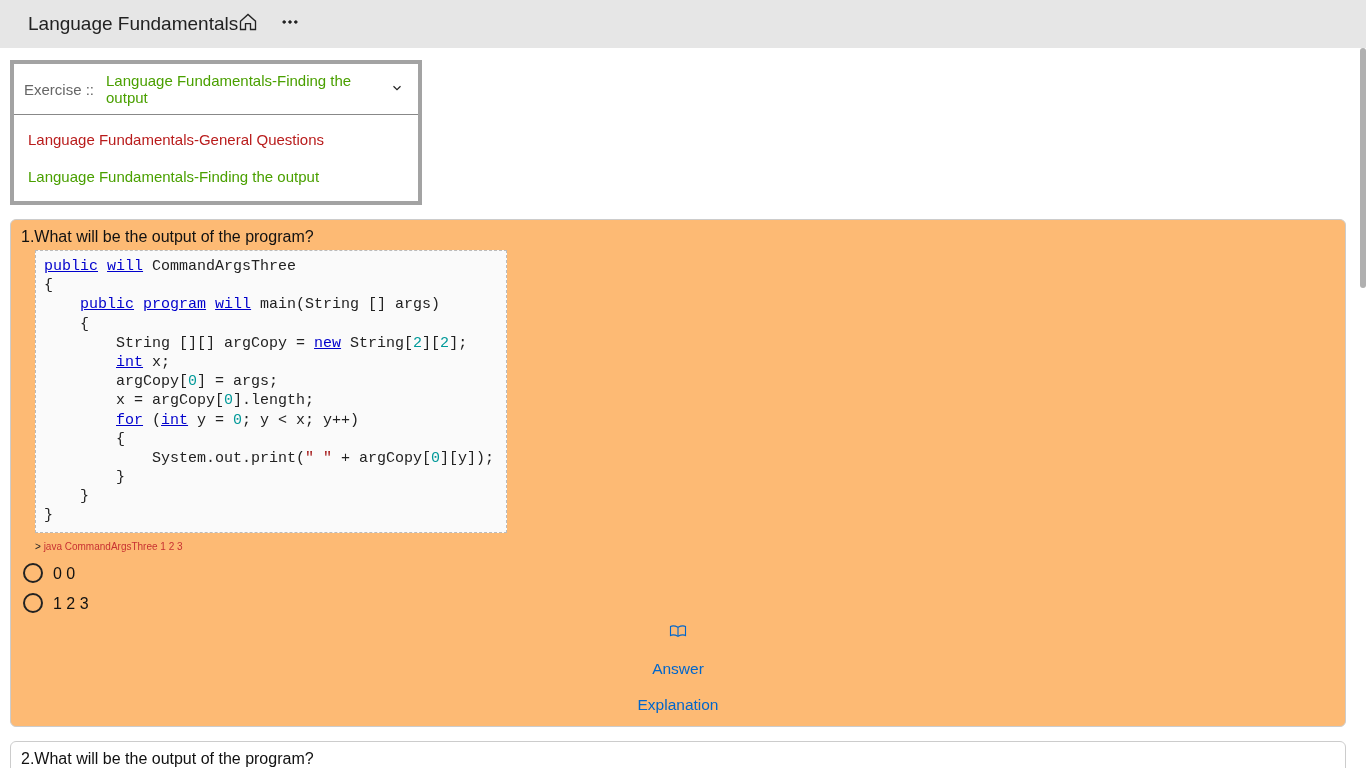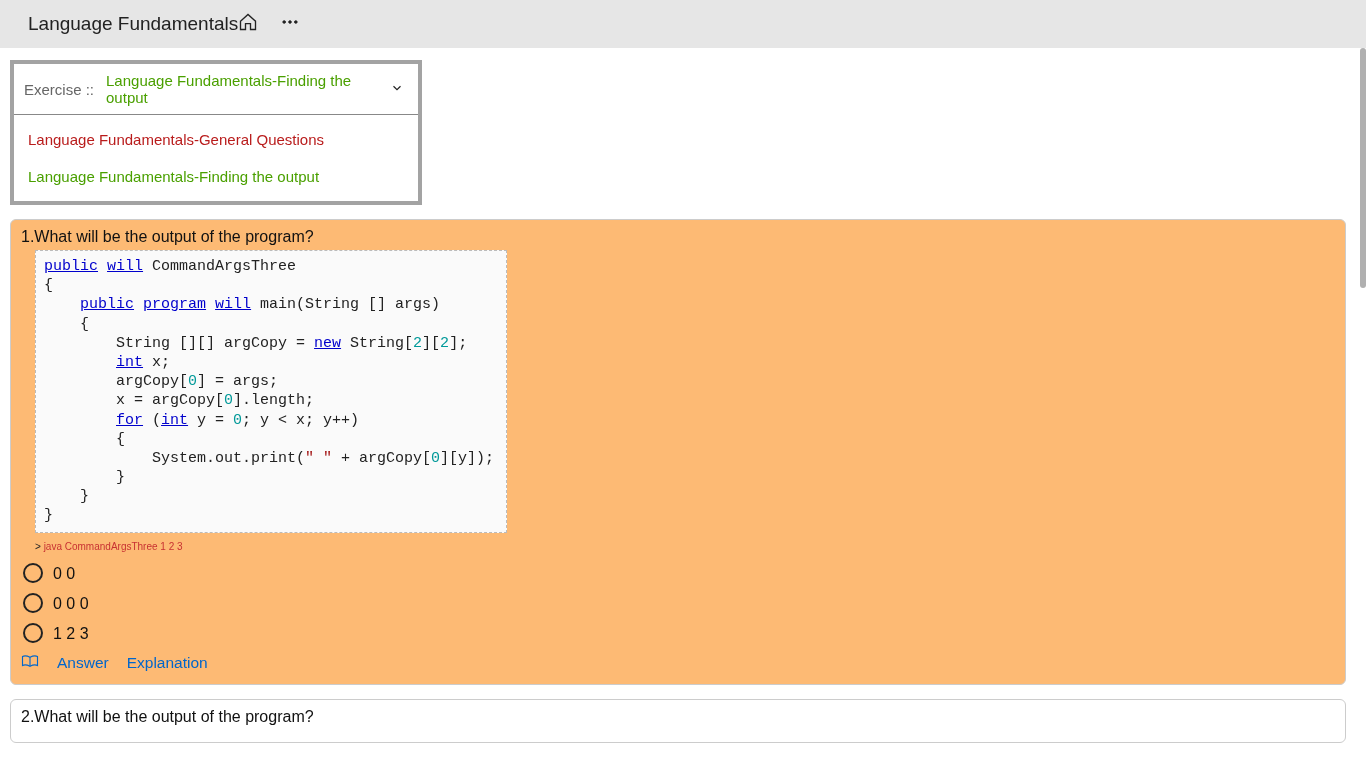--- a/index.html
+++ b/index.html
@@ -96,20 +96,21 @@
     border: 2px solid #222;
     border-radius: 50%;
     flex: 0 0 20px;
   }
   .answer-row {
     display: flex;
     align-items: center;
     gap: 18px;
     margin-top: 6px;
     font-size: 15.5px;
+    flex-direction: column;
   }
   .answer-row .book-icon svg { width: 18px; height: 14px; stroke: #0066cc; fill: none; }
   .answer-link, .explanation-link { color: #0066cc; cursor: pointer; }
   .answer-link { margin-left: 0; }
   .question-card-2 {
     margin: 14px 10px 10px 10px;
     border: 1px solid #ccc;
     border-radius: 6px;
     padding: 8px 10px 12px 10px;
     background: #fff;
@@ -180,24 +181,20 @@
       <span class="gt">&gt; </span><span class="cmd">java CommandArgsThree 1 2 3</span>
     </div>
 
     <div class="options">
       <div class="option-row">
         <span class="radio"></span>
         <span>0 0</span>
       </div>
       <div class="option-row">
         <span class="radio"></span>
-        <span>0 0 0</span>
-      </div>
-      <div class="option-row">
-        <span class="radio"></span>
         <span>1 2 3</span>
       </div>
     </div>
 
     <div class="answer-row">
       <span class="book-icon">
         <svg viewBox="0 0 24 18" stroke-width="1.5">
             <path d="M2 3 C6 1 10 3 12 4 C14 3 18 1 22 3 V15 C18 13 14 15 12 16 C10 15 6 13 2 15 Z"></path>
             <path d="M12 4 V16"></path>
           </svg>

